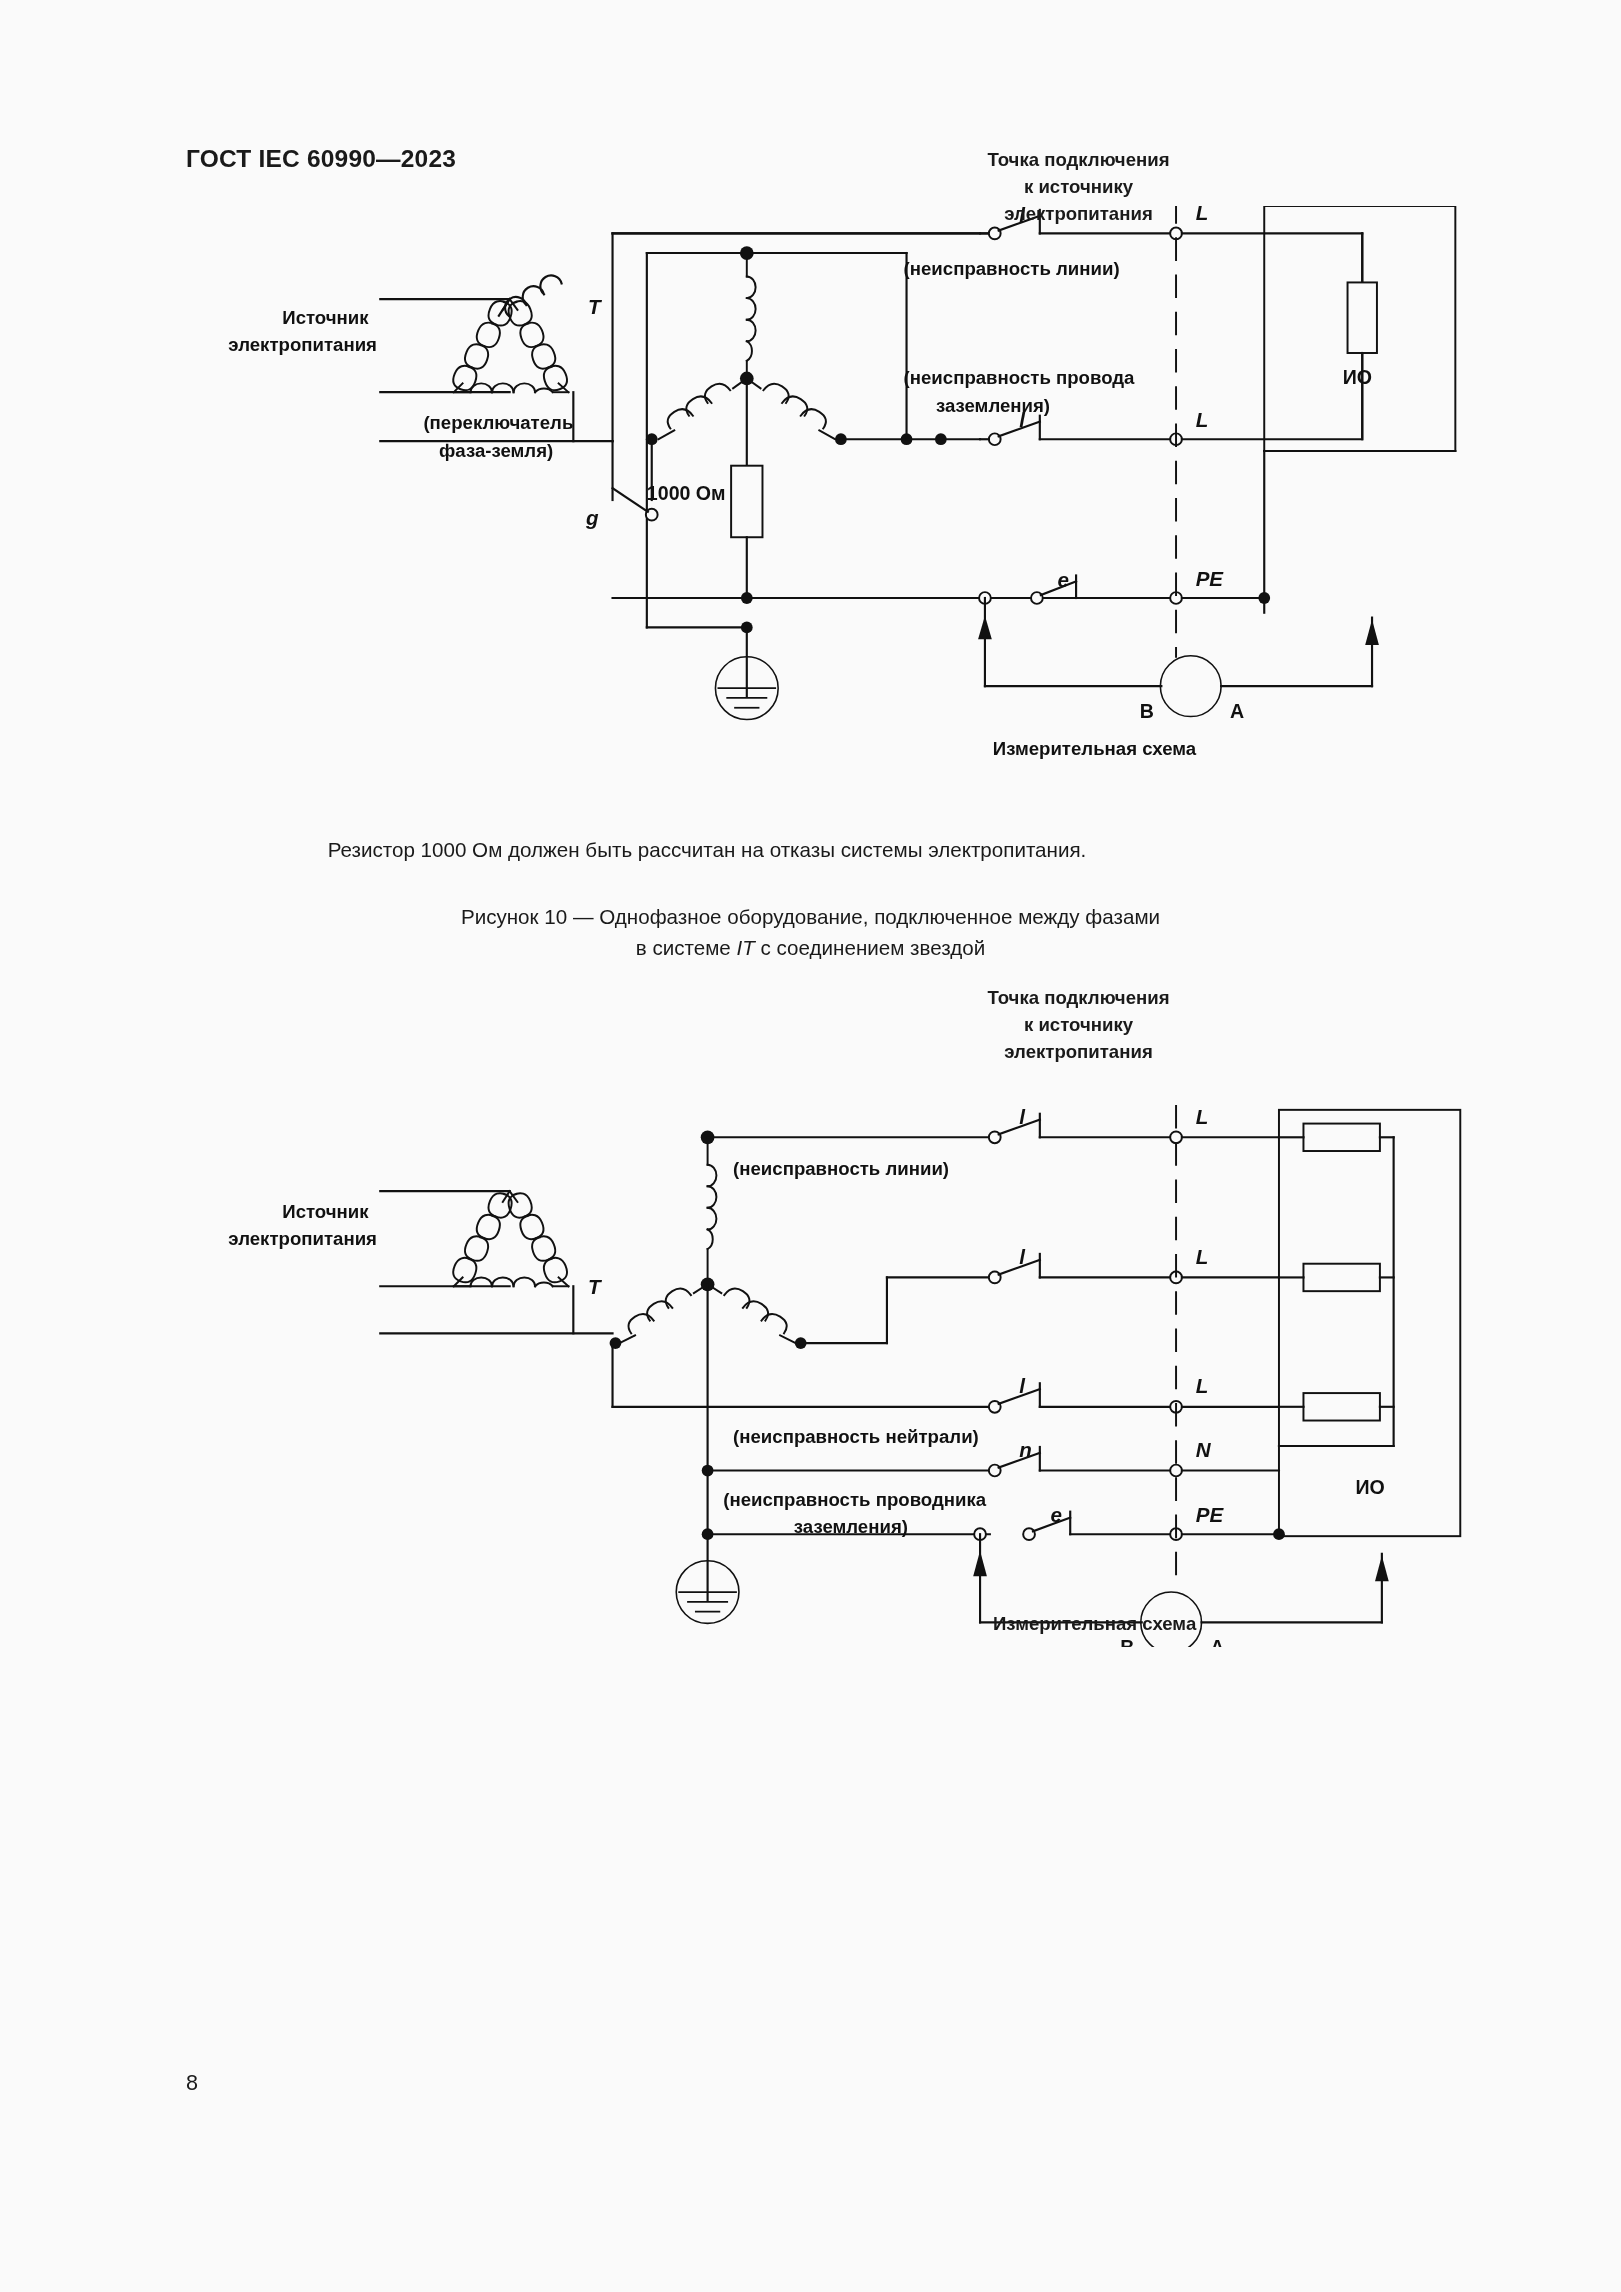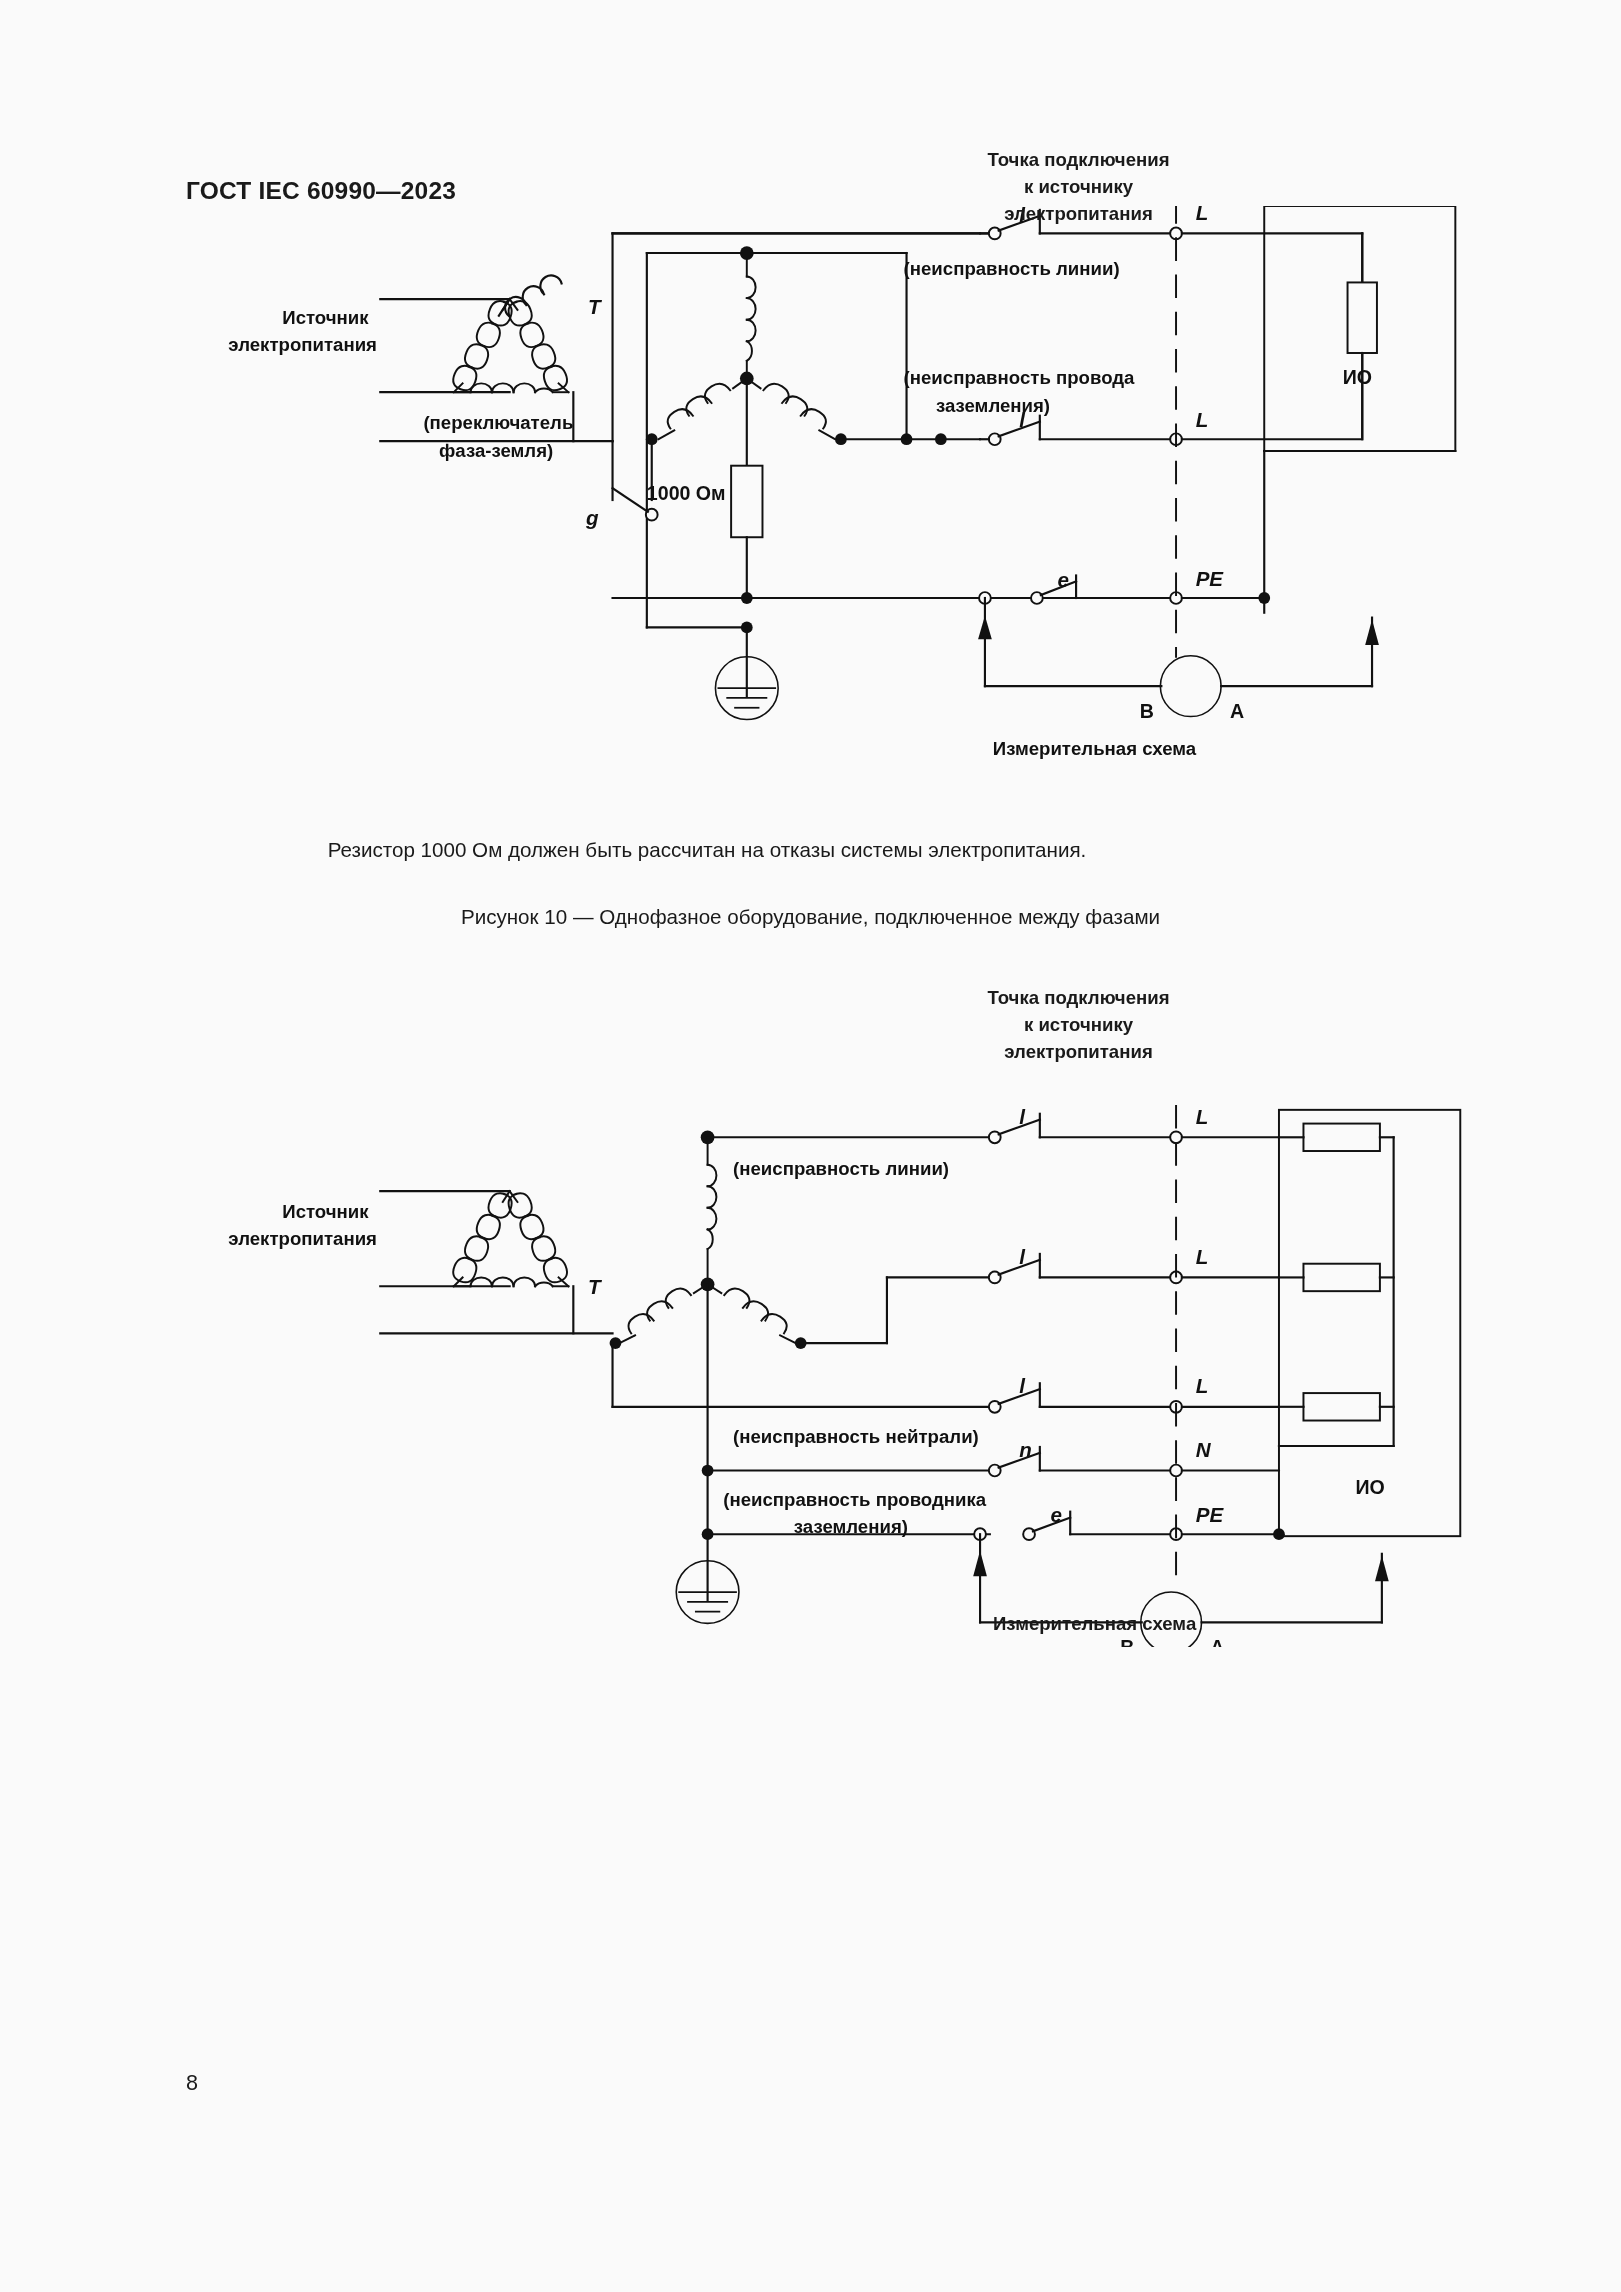--- a/index.html
+++ b/index.html
@@ -22,21 +22,20 @@
     background: #fafafa;
   }
   .doc-header {
     position: absolute;
     left: 186px;
     top: 145px;
     font-size: 24.5px;
     font-weight: bold;
     letter-spacing: 0.2px;
     white-space: nowrap;
-    margin-top: 32px;
   }
   .page-number {
     position: absolute;
     left: 186px;
     top: 2070px;
     font-size: 21.6px;
   }
 
   
   .figure {
@@ -277,20 +276,23 @@
       <div>Точка подключения</div>
       <div>к источнику</div>
       <div>электропитания</div>
     </div>
   </div>
 
   <div class="note note-10">Резистор 1000 Ом должен быть рассчитан на отказы системы электропитания.</div>
 
   <div class="caption cap-10">
     <div>Рисунок 10 — Однофазное оборудование, подключенное между фазами</div>
+    <div>
+      <span>в системе </span><span class="it">IT</span><span> с соединением звездой</span>
+    </div>
   </div>
 
   <div class="figure fig11">
     <svg class="svg-wrap" width="1621" height="647" viewBox="0 0 1654 660">
       <g stroke="#111" fill="none" stroke-width="2.2" stroke-linecap="square">
 
         <line x1="388" y1="195" x2="520" y2="195"></line>
         <line x1="388" y1="292" x2="520" y2="292"></line>
         <line x1="388" y1="340" x2="625" y2="340"></line>
 

